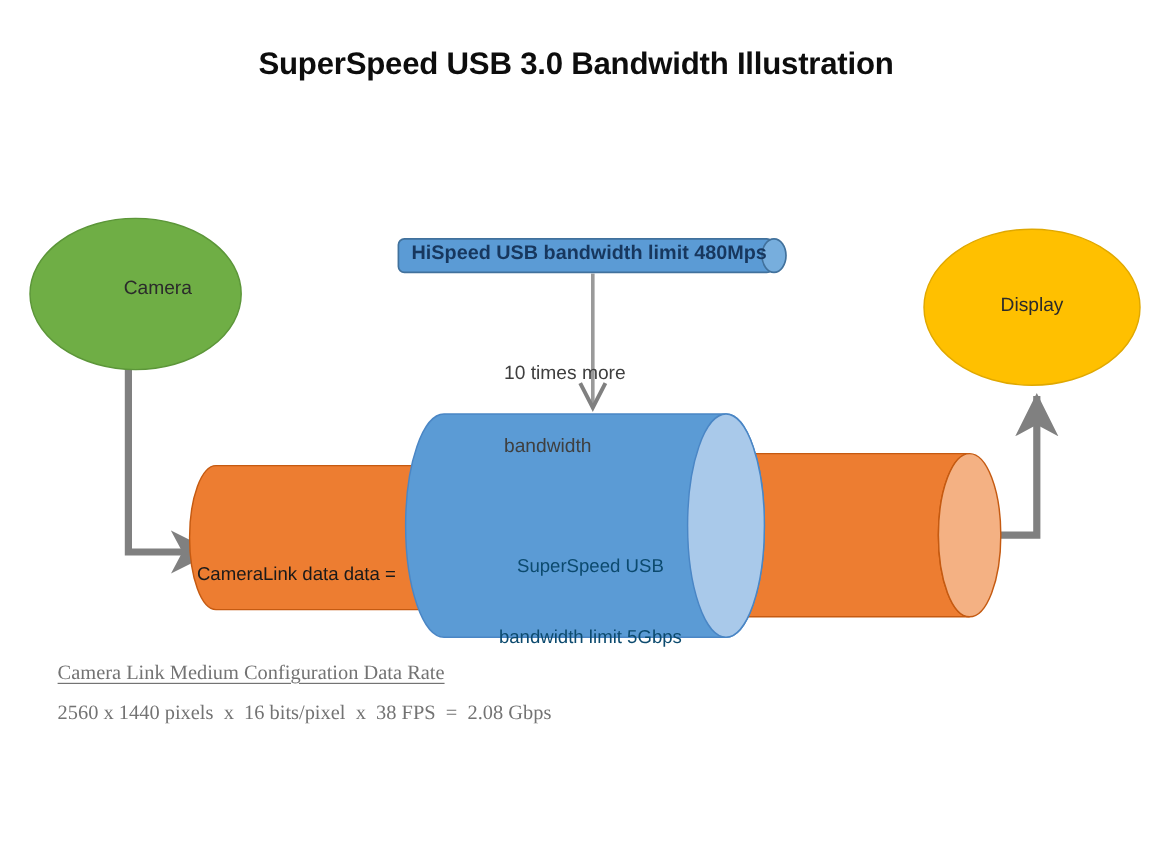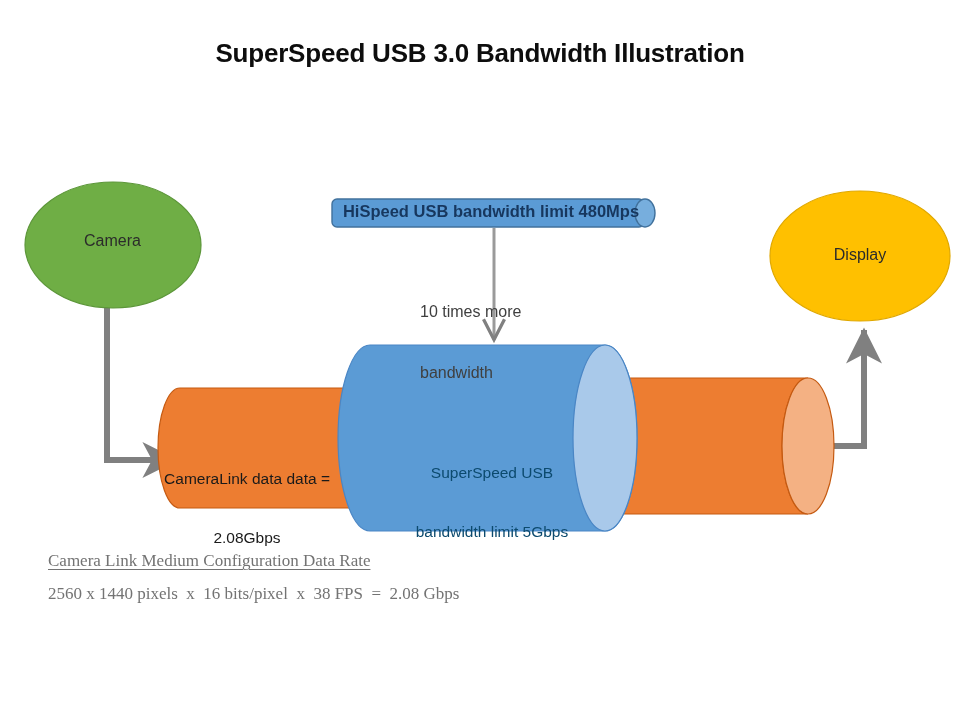--- a/index.html
+++ b/index.html
@@ -45,21 +45,21 @@
   .shape-label {
     position: absolute;
     text-align: center;
     color: #1a1a1a;
     font-family: "Liberation Sans", sans-serif;
     line-height: 1.28;
     white-space: pre;
   }
   .lbl-camera {
     left: 25px; top: 231px; width: 175px;
-    font-size: 16px; color: #2b2b2b;
+    font-size: 16px; color: #2b2b2b; padding-left: 19px;
   }
   .lbl-display {
     left: 770px; top: 245px; width: 180px;
     font-size: 16px; color: #2b2b2b;
   }
   .lbl-hispeed {
     left: 336px; top: 201px; width: 310px;
     font-size: 16.5px; font-weight: bold; color: #17375e;
   }
   .lbl-tenx {
@@ -158,21 +158,20 @@
 
   <div class="shape-label lbl-hispeed">HiSpeed USB bandwidth limit 480Mps</div>
 
   <div class="shape-label lbl-tenx">
     <div>10 times more</div>
     <div>bandwidth</div>
   </div>
 
   <div class="shape-label lbl-cameralink">
     <div>CameraLink data data =</div>
-    <div>2.08Gbps</div>
   </div>
 
   <div class="shape-label lbl-superspeed">
     <div>SuperSpeed USB</div>
     <div>bandwidth limit 5Gbps</div>
   </div>
 
   <div class="caption caption-line1">Camera Link Medium Configuration Data Rate</div>
   <div class="caption caption-line2">2560 x 1440 pixels  x  16 bits/pixel  x  38 FPS  =  2.08 Gbps</div>
 

